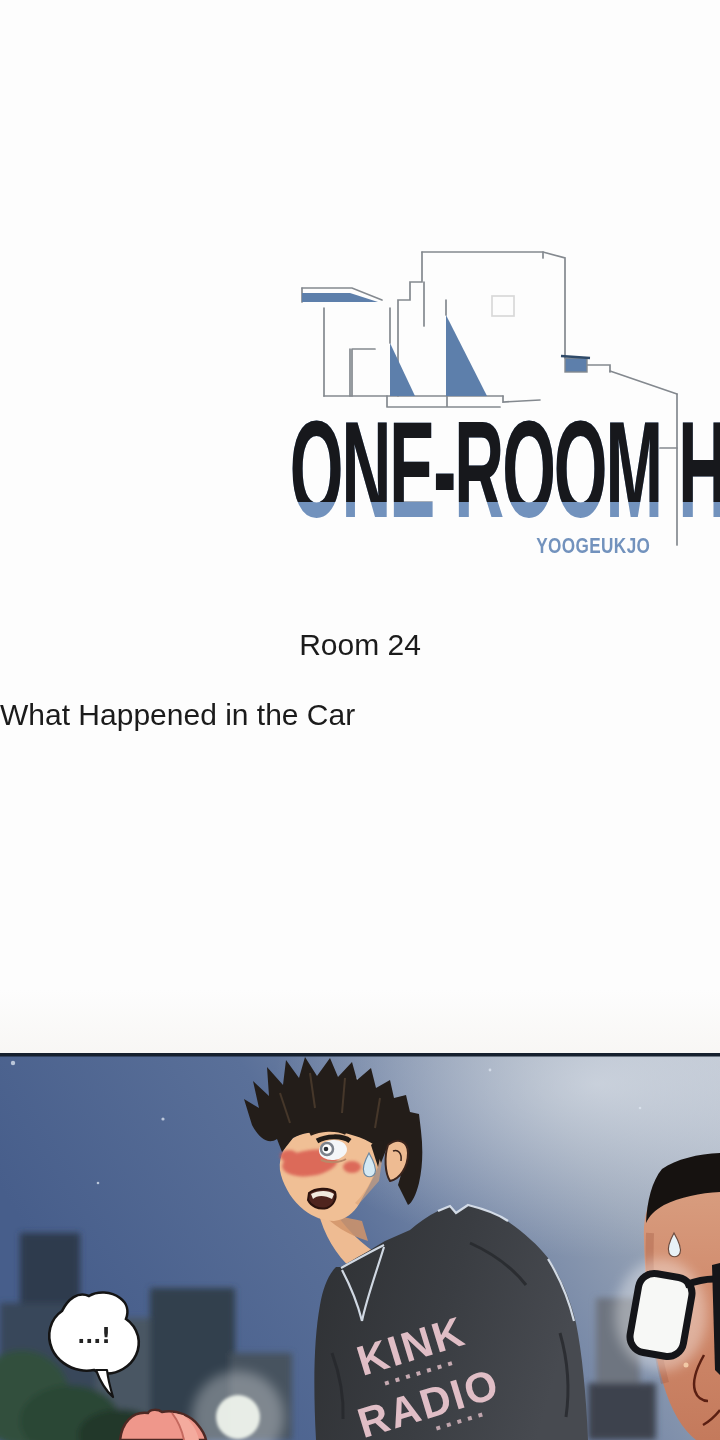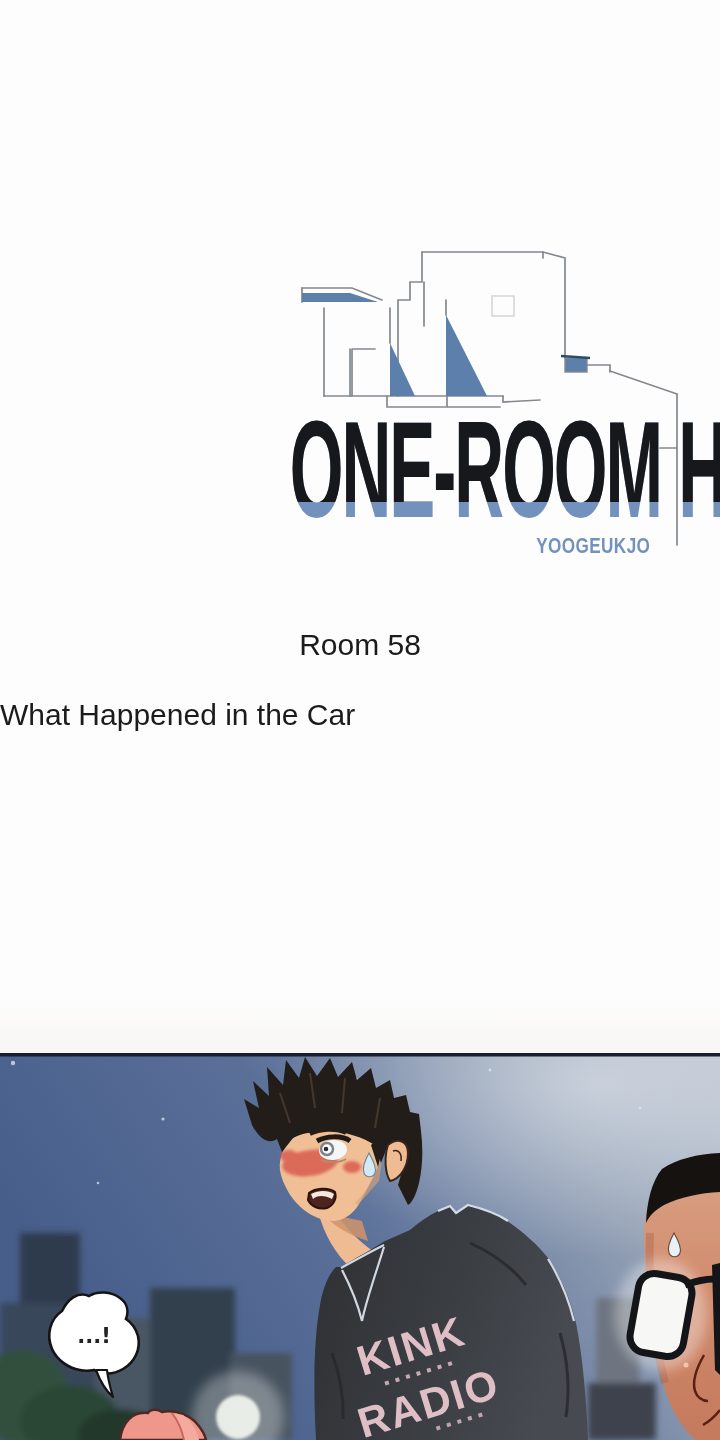--- a/index.html
+++ b/index.html
@@ -65,21 +65,21 @@
   <div class="title-scale">
     <div class="t-blue">ONE-ROOM HERO</div>
     <div class="t-black">ONE-ROOM HERO</div>
   </div>
 </div>
 
 <div class="author-row">
   <span class="author-scale">YOOGEUKJO</span>
 </div>
 
-<div class="ep-room">Room 58</div>
+<div class="ep-room">Room 24</div>
 <div class="ep-title">What Happened in the Car</div>
 
 <div class="fade"></div>
 
 <div class="panel">
 <svg width="720" height="387" viewBox="0 0 720 387">
   <defs>
     <linearGradient id="sky" x1="0" y1="0.35" x2="1" y2="0">
       <stop offset="0" stop-color="#475e8b"></stop>
       <stop offset="0.4" stop-color="#5a7099"></stop>

